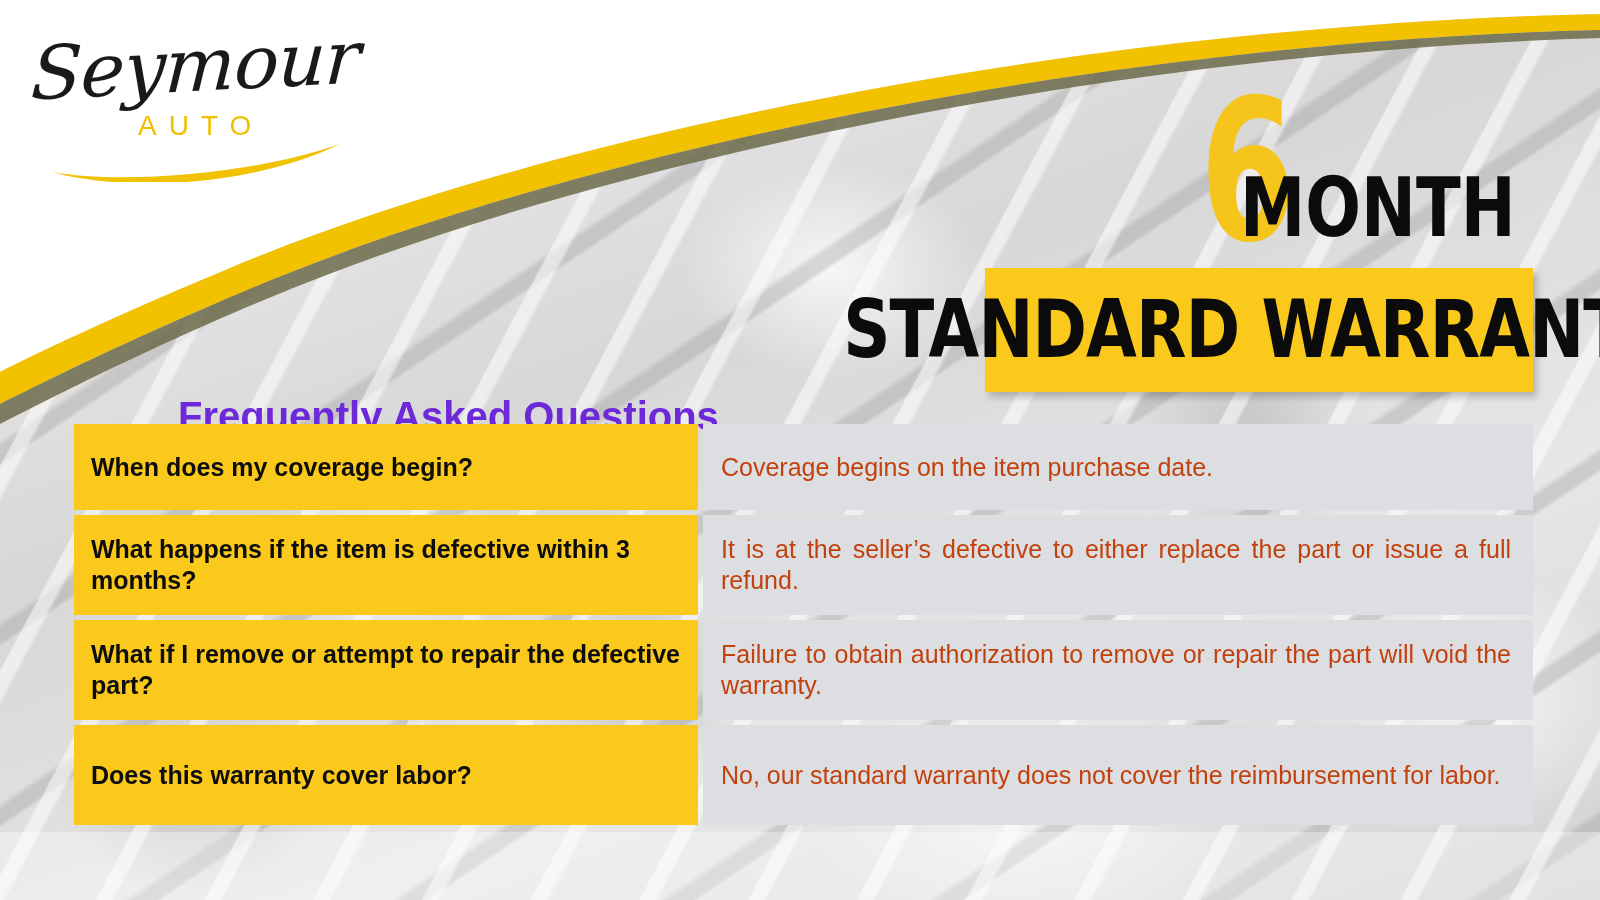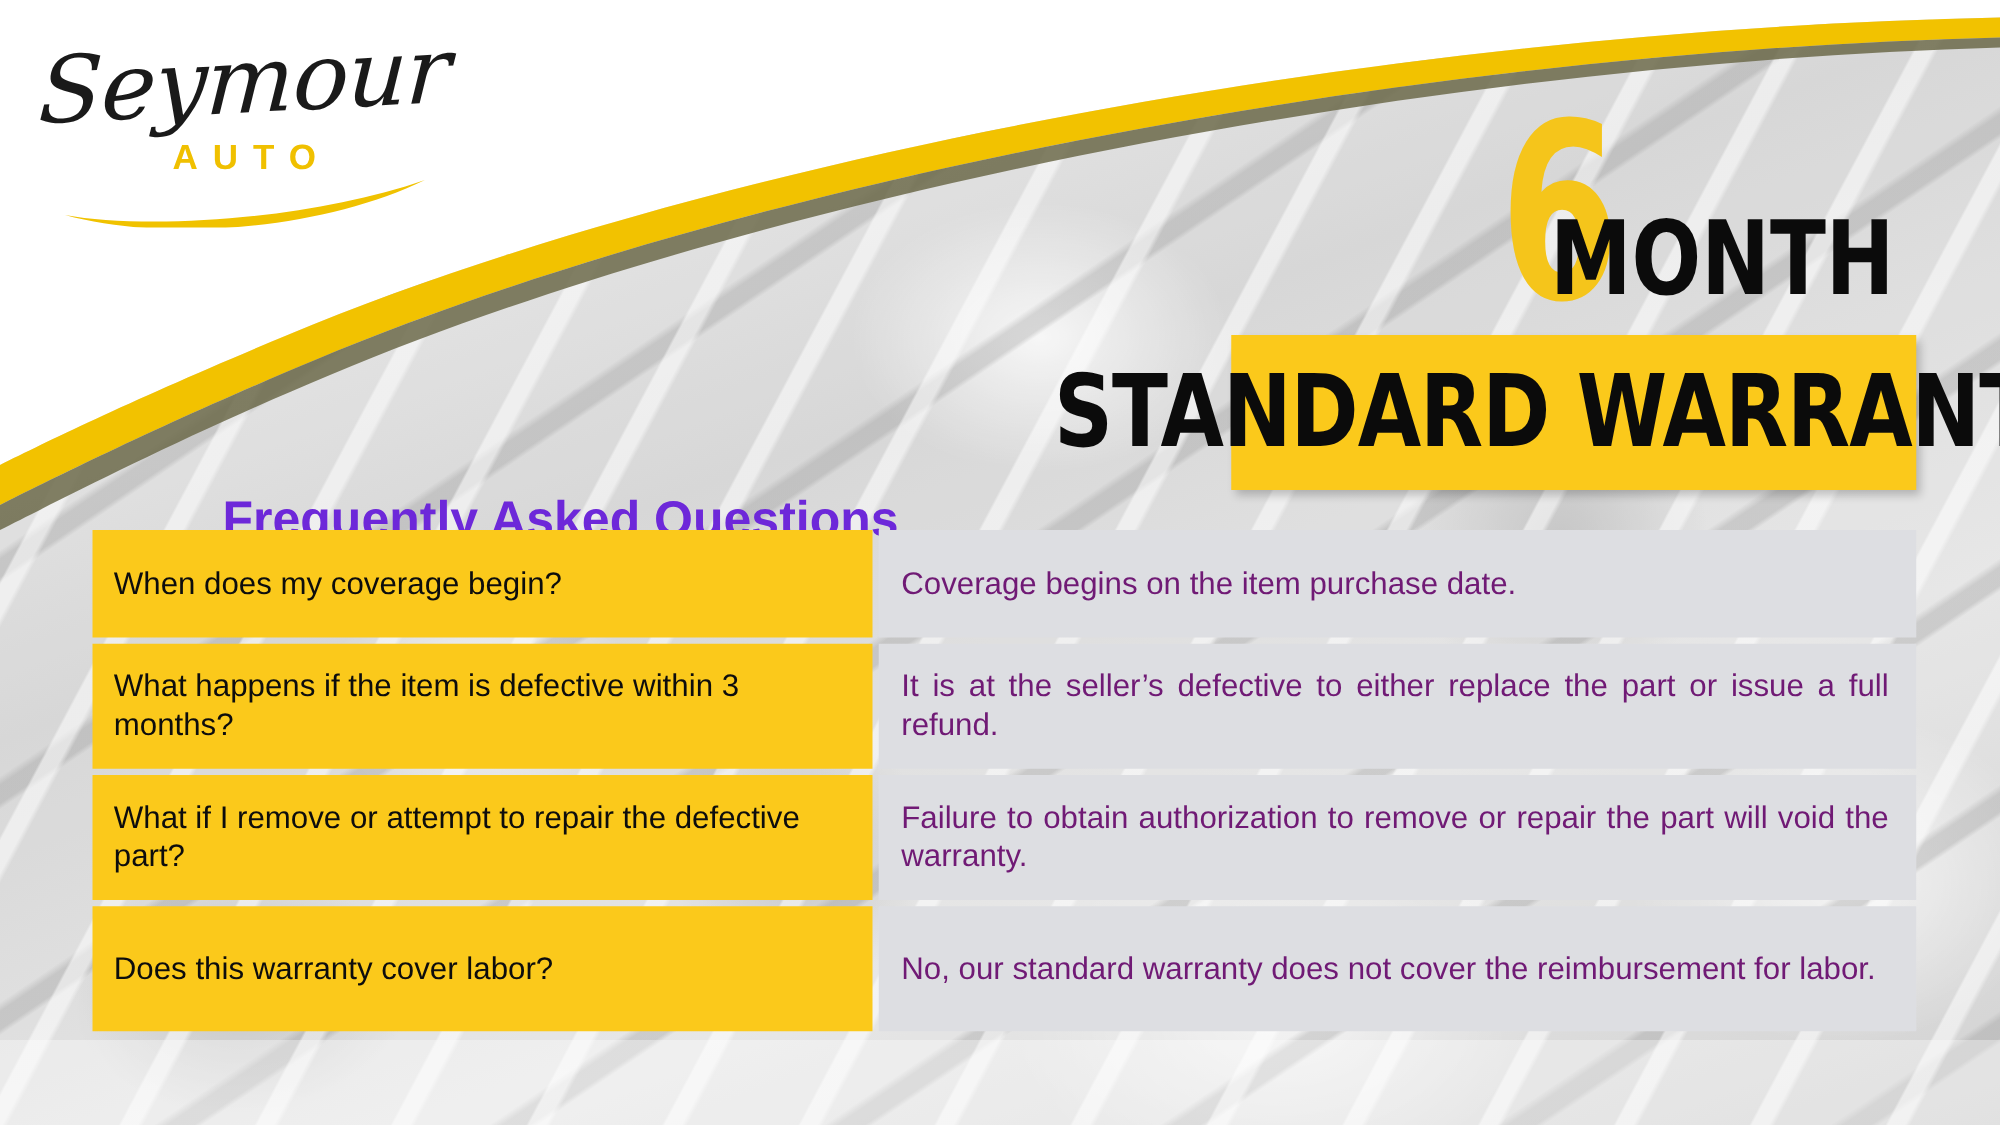--- a/index.html
+++ b/index.html
@@ -81,21 +81,21 @@
     color: #1a1a1a;
     letter-spacing: -1px;
     transform: skewX(-6deg) rotate(-3deg);
     white-space: nowrap;
   }
   .logo-auto {
     position: absolute;
     left: 108px;
     top: 92px;
     font-family: "Liberation Sans", sans-serif;
-    font-weight: bold;
+    font-weight: normal;
     font-size: 28px;
     letter-spacing: 12px;
     color: #f0c000;
   }
   .logo-swoosh {
     position: absolute;
     left: 18px;
     top: 118px;
     width: 300px;
     height: 46px;
@@ -189,39 +189,39 @@
   .faq-q {
     flex: 0 0 624px;
     background: #FBC91B;
     padding: 18px 18px 18px 17px;
     display: flex;
     align-items: center;
     box-sizing: border-box;
   }
   .faq-q span {
     font-family: "Liberation Sans", sans-serif;
-    font-weight: normal;
+    font-weight: bold;
     font-size: 25px;
     line-height: 1.24;
     color: #0d0d0d;
   }
   .faq-a {
     flex: 1 1 auto;
     background: #dddee2;
     padding: 18px 22px 18px 18px;
     display: flex;
     align-items: center;
     box-sizing: border-box;
   }
   .faq-a span {
     font-family: "Liberation Sans", sans-serif;
     font-weight: normal;
     font-size: 25px;
     line-height: 1.24;
-    color: #701a75;
+    color: #c2410c;
     text-align: justify;
     text-align-last: left;
     display: block;
     width: 100%;
   }
   .faq-row.tall { min-height: 100px; }
 </style>
 </head>
 <body>
 

